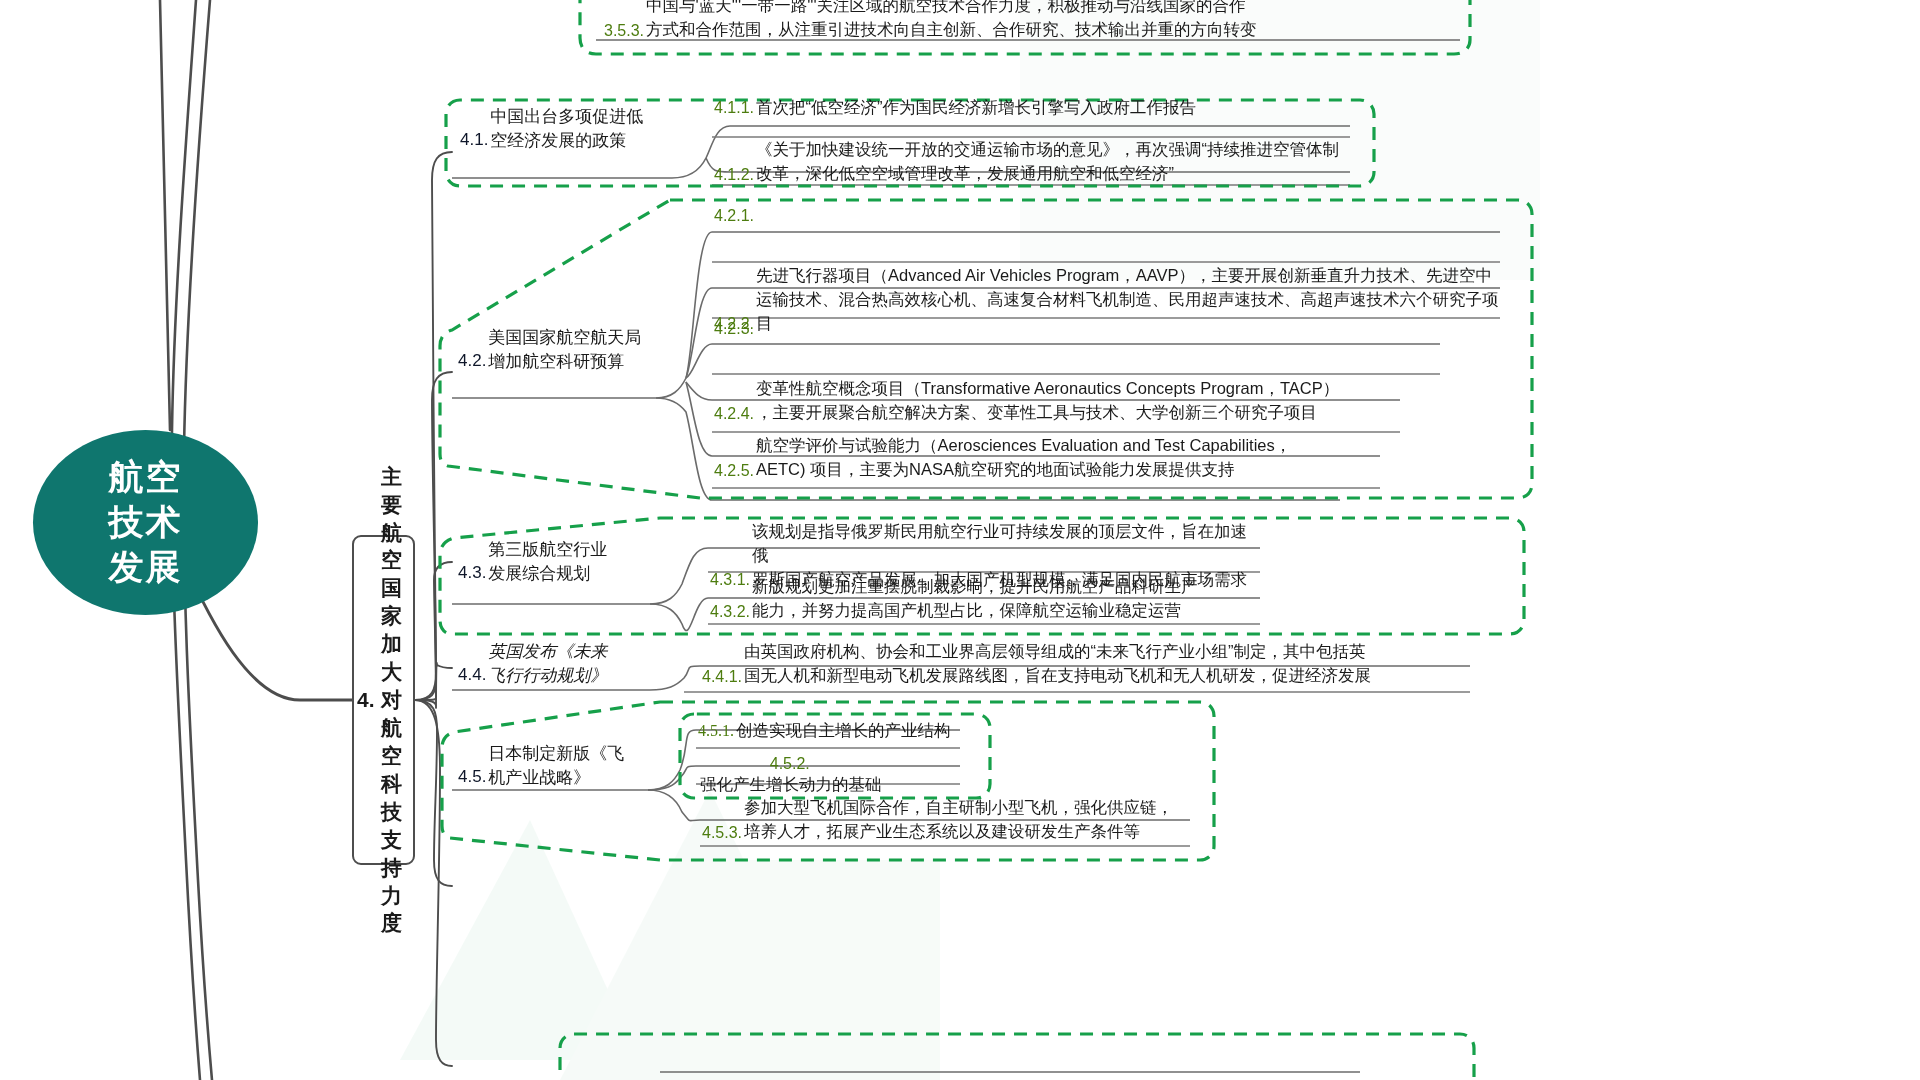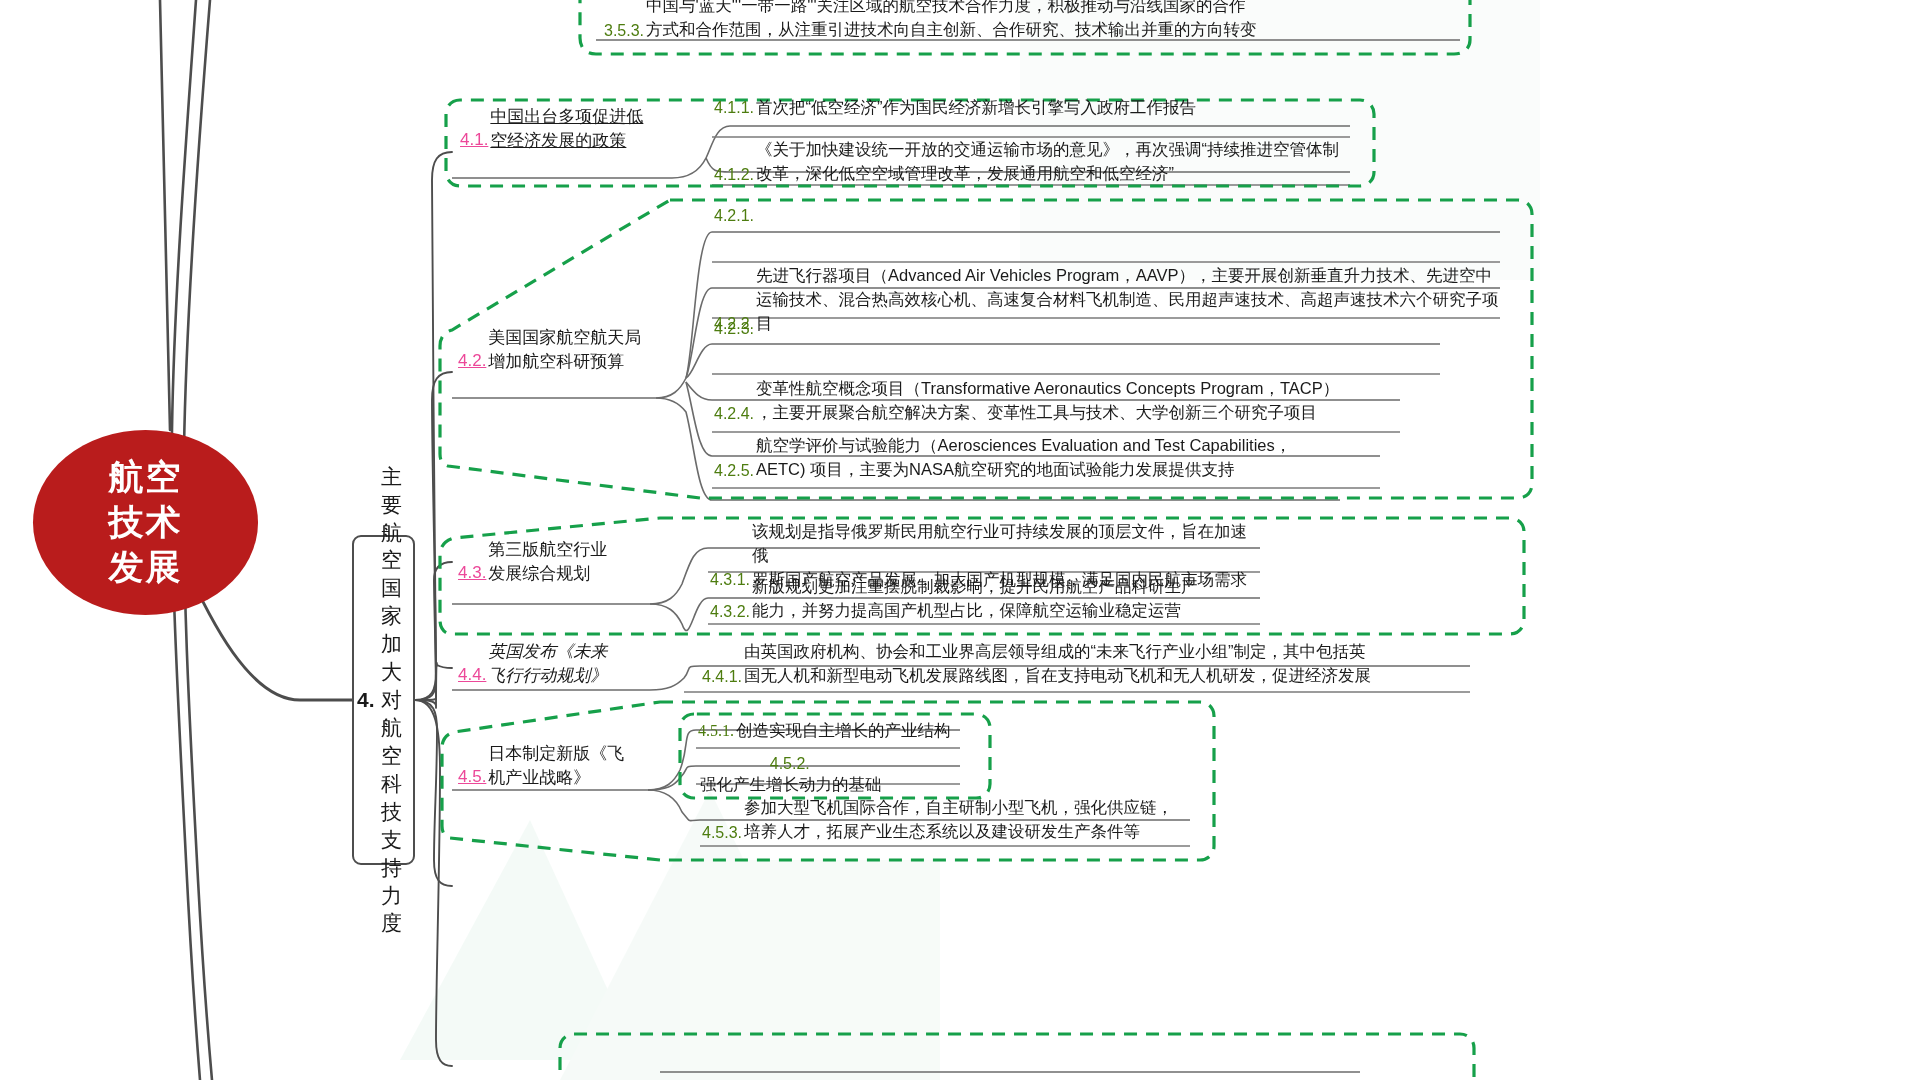--- a/index.html
+++ b/index.html
@@ -26,21 +26,21 @@
     width: 1920px; height: 1080px;
     pointer-events: none;
   }
 
   
   #root-node {
     position: absolute;
     left: 33px; top: 430px;
     width: 225px; height: 185px;
     border-radius: 50%;
-    background: #b91c1c;
+    background: #0f766e;
     display: flex; align-items: center; justify-content: center;
     z-index: 6;
   }
   #root-node .root-label {
     color: #ffffff;
     font-size: 35px;
     font-weight: bold;
     line-height: 1.28;
     text-align: center;
     letter-spacing: 2px;
@@ -61,44 +61,43 @@
     position: absolute;
     left: 3px;
     top: 50%;
     transform: translateY(-50%);
     font-size: 21px;
     font-weight: bold;
     color: #1a1a1a;
   }
   #branch-node .branch-label {
     font-size: 21px;
-    font-weight: normal;
+    font-weight: bold;
     color: #1a1a1a;
     line-height: 1.33;
     text-align: center;
     width: 26px;
     word-break: break-all;
     margin-left: 16px;
   }
 
   
   .topic {
     position: absolute;
     display: flex;
     align-items: center;
     z-index: 5;
     background: transparent;
   }
   .topic .num {
     font-size: 17px;
-    color: #ec4899;
+    color: #0f172a;
     align-self: flex-end;
     margin-bottom: 3px;
     white-space: nowrap;
-    text-decoration: underline;
   }
   .topic .txt {
     font-size: 17px;
     color: #1a1a1a;
     line-height: 1.42;
     margin-left: 2px;
   }
 
   
   .leaf {
@@ -255,21 +254,21 @@
   </div>
 
   <div class="leaf" style="left:604px; top:-6px; width:860px;">
     <span class="num">3.5.3.</span>
     <span class="txt">中国与'蓝天'''一带一路'''关注区域的航空技术合作力度，积极推动与沿线国家的合作
 方式和合作范围，从注重引进技术向自主创新、合作研究、技术输出并重的方向转变</span>
   </div>
 
   <div class="topic" style="left:460px; top:105px; width:205px;">
     <span class="num">4.1.</span>
-    <span class="txt" style="white-space: pre-line; text-decoration: underline;">中国出台多项促进低
+    <span class="txt" style="white-space: pre-line;">中国出台多项促进低
 空经济发展的政策</span>
   </div>
 
   <div class="leaf single" style="left:714px; top:96px;">
     <span class="num">4.1.1.</span>
     <span class="txt">首次把“低空经济”作为国民经济新增长引擎写入政府工作报告</span>
   </div>
 
   <div class="leaf" style="left:714px; top:138px; width:640px;">
     <span class="num">4.1.2.</span>

